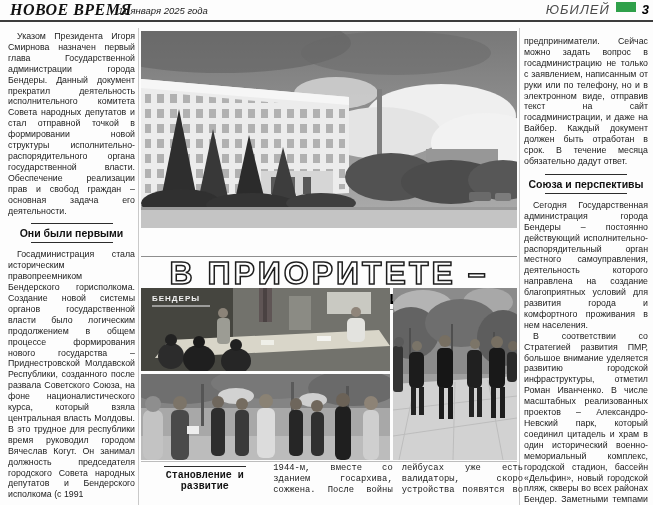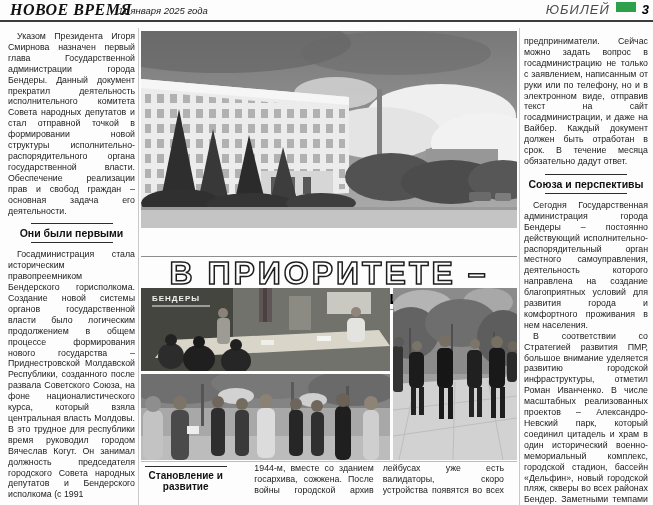--- a/index.html
+++ b/index.html
@@ -35,21 +35,21 @@
   .headline-sub{font-size:19px;line-height:17px;font-weight:bold;color:#000000;letter-spacing:.2px;}
   .collage{position:absolute;left:141px;top:288px;width:376px;height:172px;}
   .ph{position:absolute;overflow:hidden;background:#404040;}
   .ph svg{display:block;}
   .ph-meeting{left:0;top:0;width:249px;height:83px;}
   .ph-crowd{left:0;top:86px;width:249px;height:86px;}
   .ph-walk{left:252px;top:0;width:124px;height:172px;}
   .meeting-sign{position:absolute;left:11px;top:6px;font-size:8px;font-weight:bold;letter-spacing:1px;color:#f2f2f2;}
   .meeting-sign-sub{position:absolute;left:11px;top:17px;width:58px;height:2px;background:#b9b9b9;opacity:.75;}
   .bottom-rule{position:absolute;left:141px;top:461px;width:376px;height:1px;background:#bdbdbd;}
-  .bottom-cols{position:absolute;left:126px;top:463px;width:378px;height:32px;display:flex;gap:9px;overflow:hidden;}
+  .bottom-cols{position:absolute;left:145px;top:463px;width:378px;height:32px;display:flex;gap:9px;overflow:hidden;font-family:Liberation Mono, monospace;}
   .bcol{width:120px;overflow:hidden;}
   .bcol p{font-size:8.8px;line-height:10.9px;text-align:justify;margin:0;color:#1b1b1b;}
   .bcol .shead{margin:0 0 4px 0;}
 </style>
 </head>
 <body>
 
 <div class="masthead">
   <div class="paper-name">НОВОЕ ВРЕМЯ</div>
   <div class="issue-date">11 января 2025 года</div>

